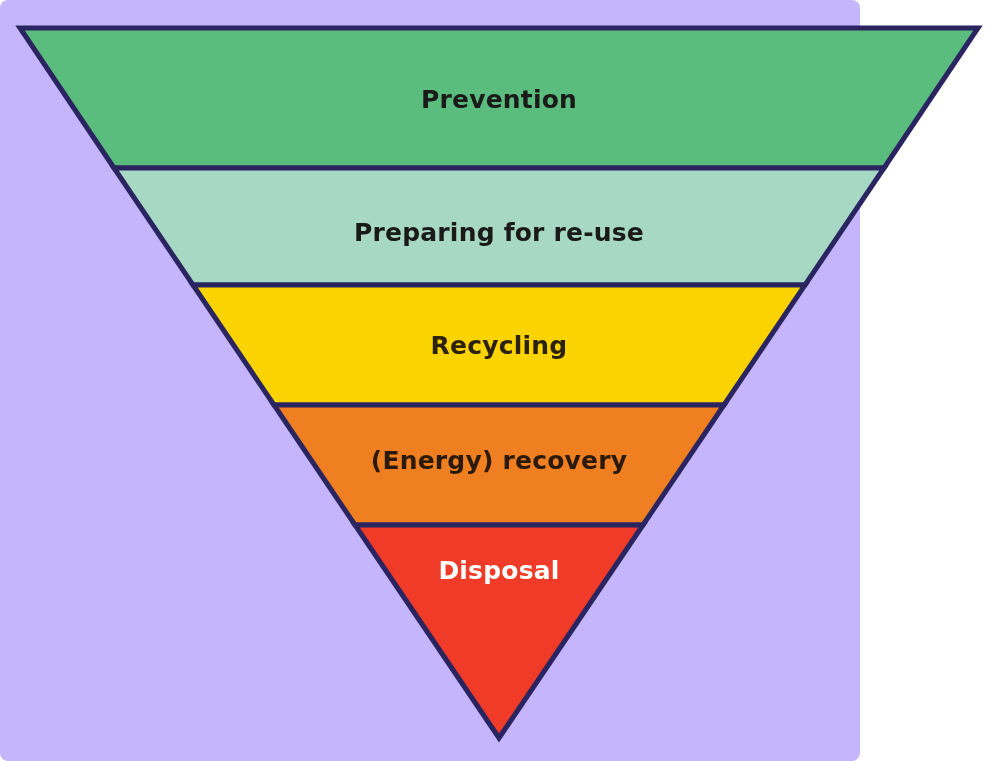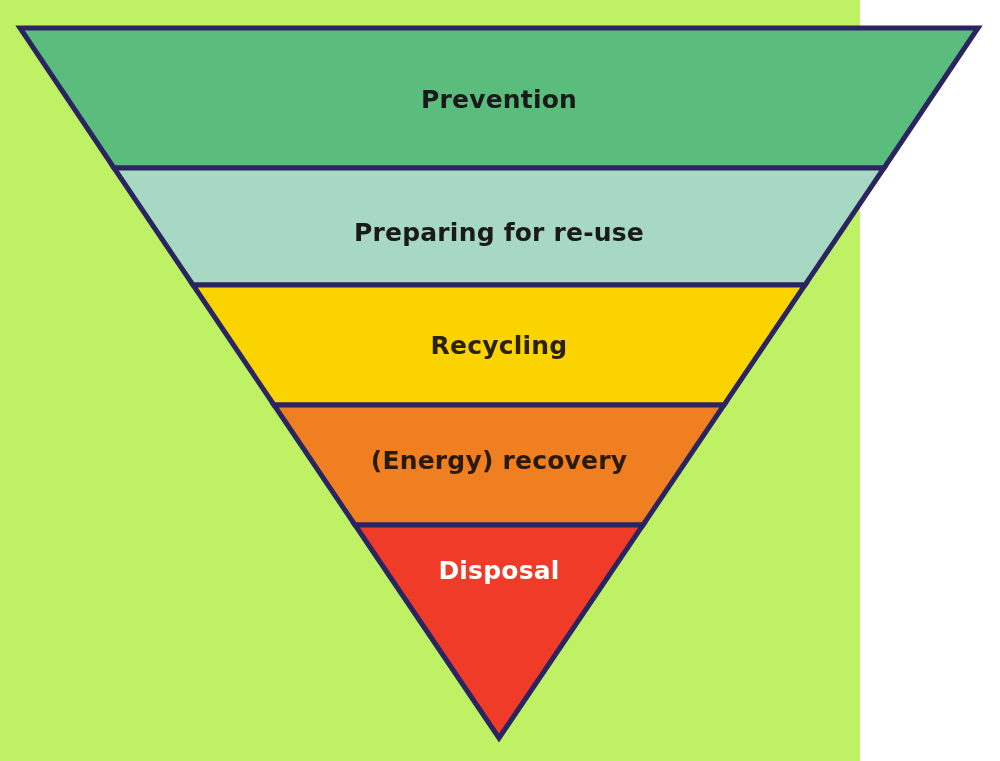--- a/index.html
+++ b/index.html
@@ -11,21 +11,22 @@
   body {
     width: 1000px;
     height: 761px;
     overflow: hidden;
     font-family: "DejaVu Sans", "Liberation Sans", sans-serif;
   }
   #diagram-root {
     position: relative;
     width: 860px;
     height: 761px;
-    background: #bef264;
+    background: #c4b5fd;
+    border-radius: 8px;
   }
   #pyramid-svg {
     position: absolute;
     top: 0;
     left: 0;
     width: 1000px;
     height: 761px;
     display: block;
   }
   .band-label {

